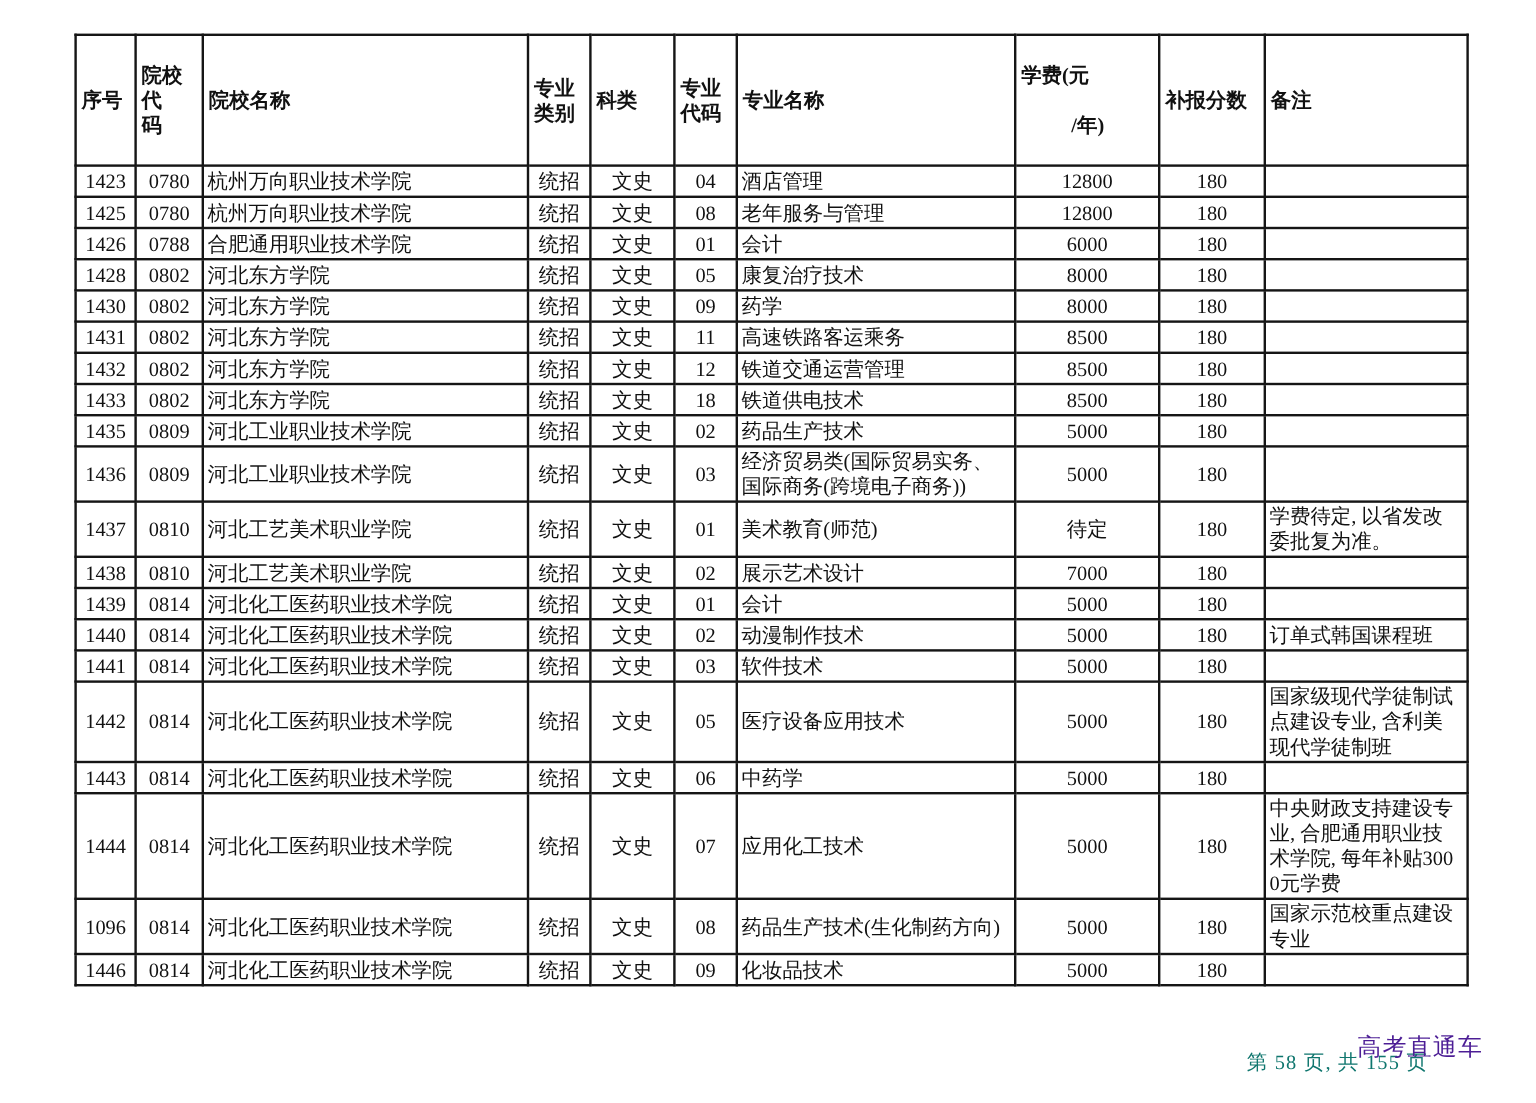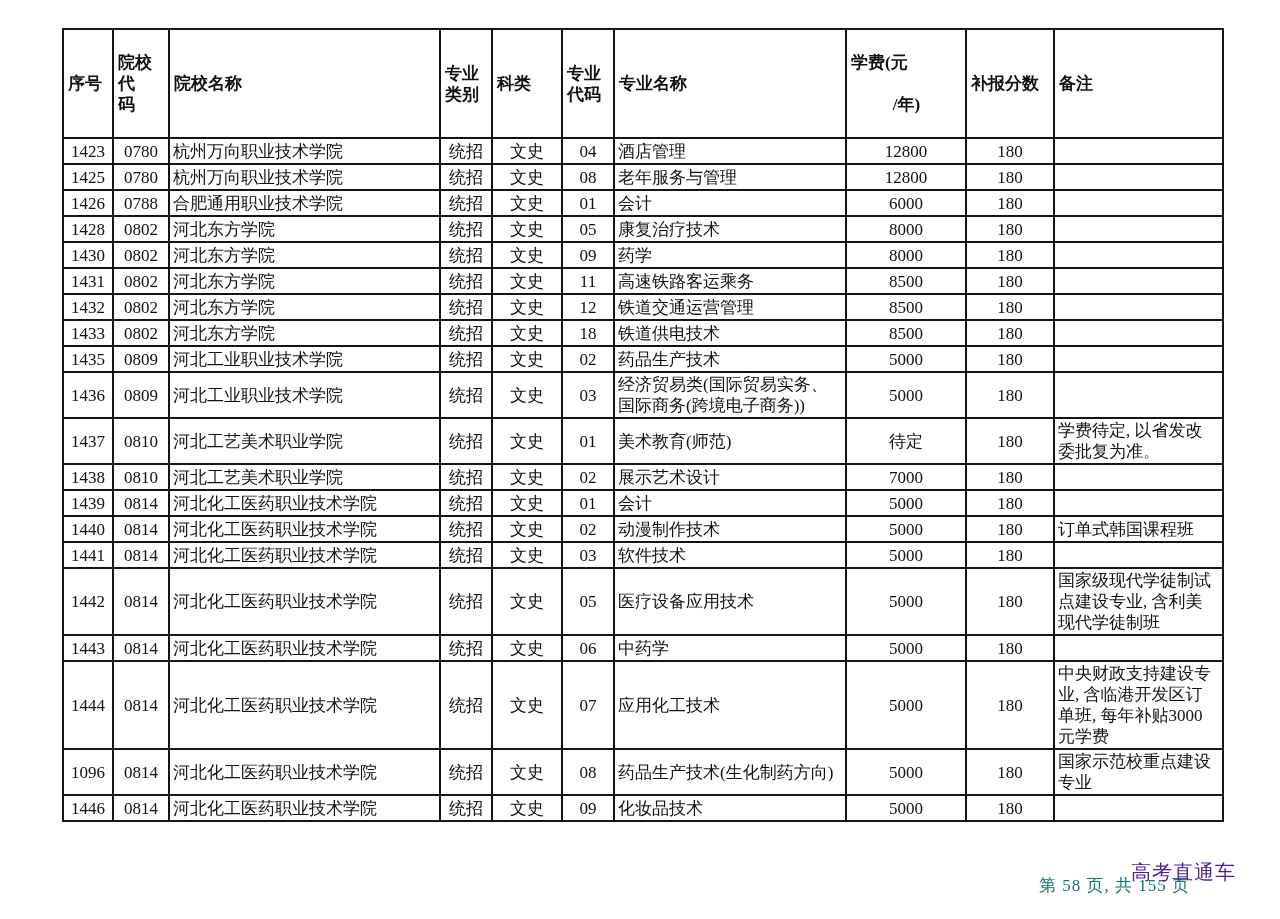--- a/index.html
+++ b/index.html
@@ -317,21 +317,21 @@
         <tr>
           <td class="c">1444</td>
           <td class="c">0814</td>
           <td class="l">河北化工医药职业技术学院</td>
           <td class="c">统招</td>
           <td class="c">文史</td>
           <td class="c">07</td>
           <td class="l">应用化工技术</td>
           <td class="c">5000</td>
           <td class="c">180</td>
-          <td class="l">中央财政支持建设专业, 含临港开发区订单班, 每年补贴3000元学费</td>
+          <td class="l">中央财政支持建设专业, 合肥通用职业技术学院, 每年补贴3000元学费</td>
         </tr>
         <tr>
           <td class="c">1096</td>
           <td class="c">0814</td>
           <td class="l">河北化工医药职业技术学院</td>
           <td class="c">统招</td>
           <td class="c">文史</td>
           <td class="c">08</td>
           <td class="l">药品生产技术(生化制药方向)</td>
           <td class="c">5000</td>

